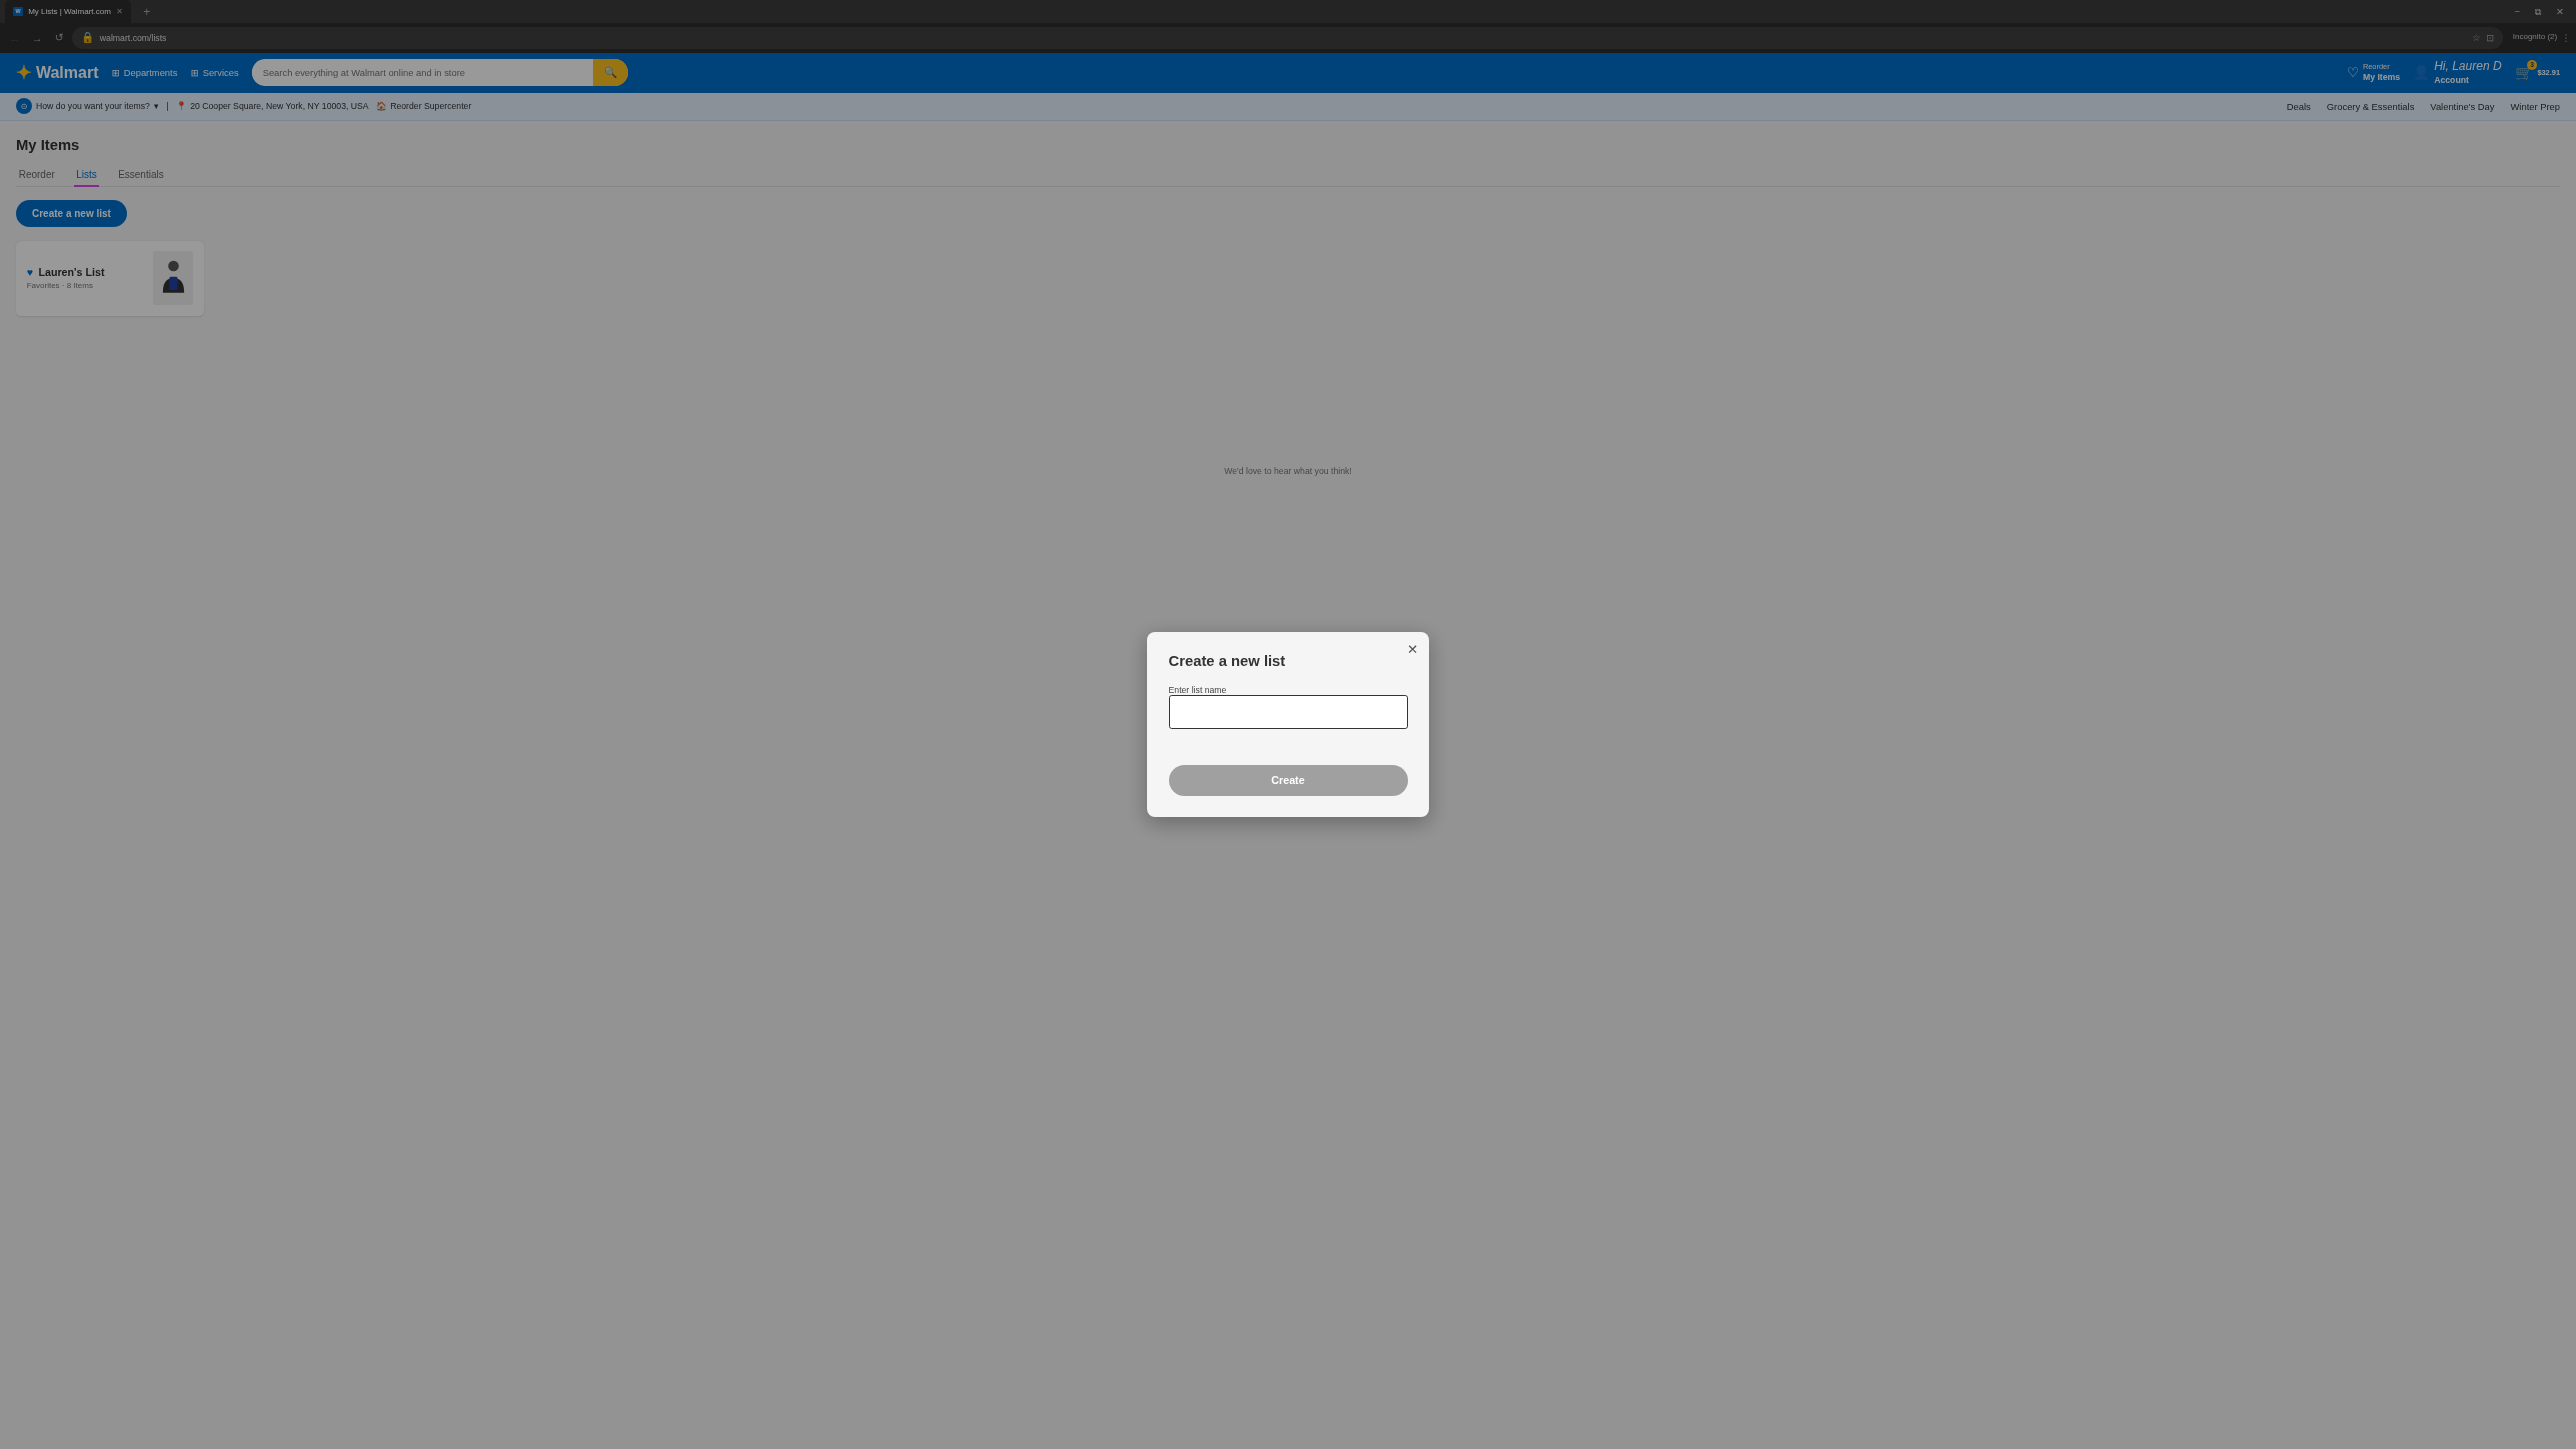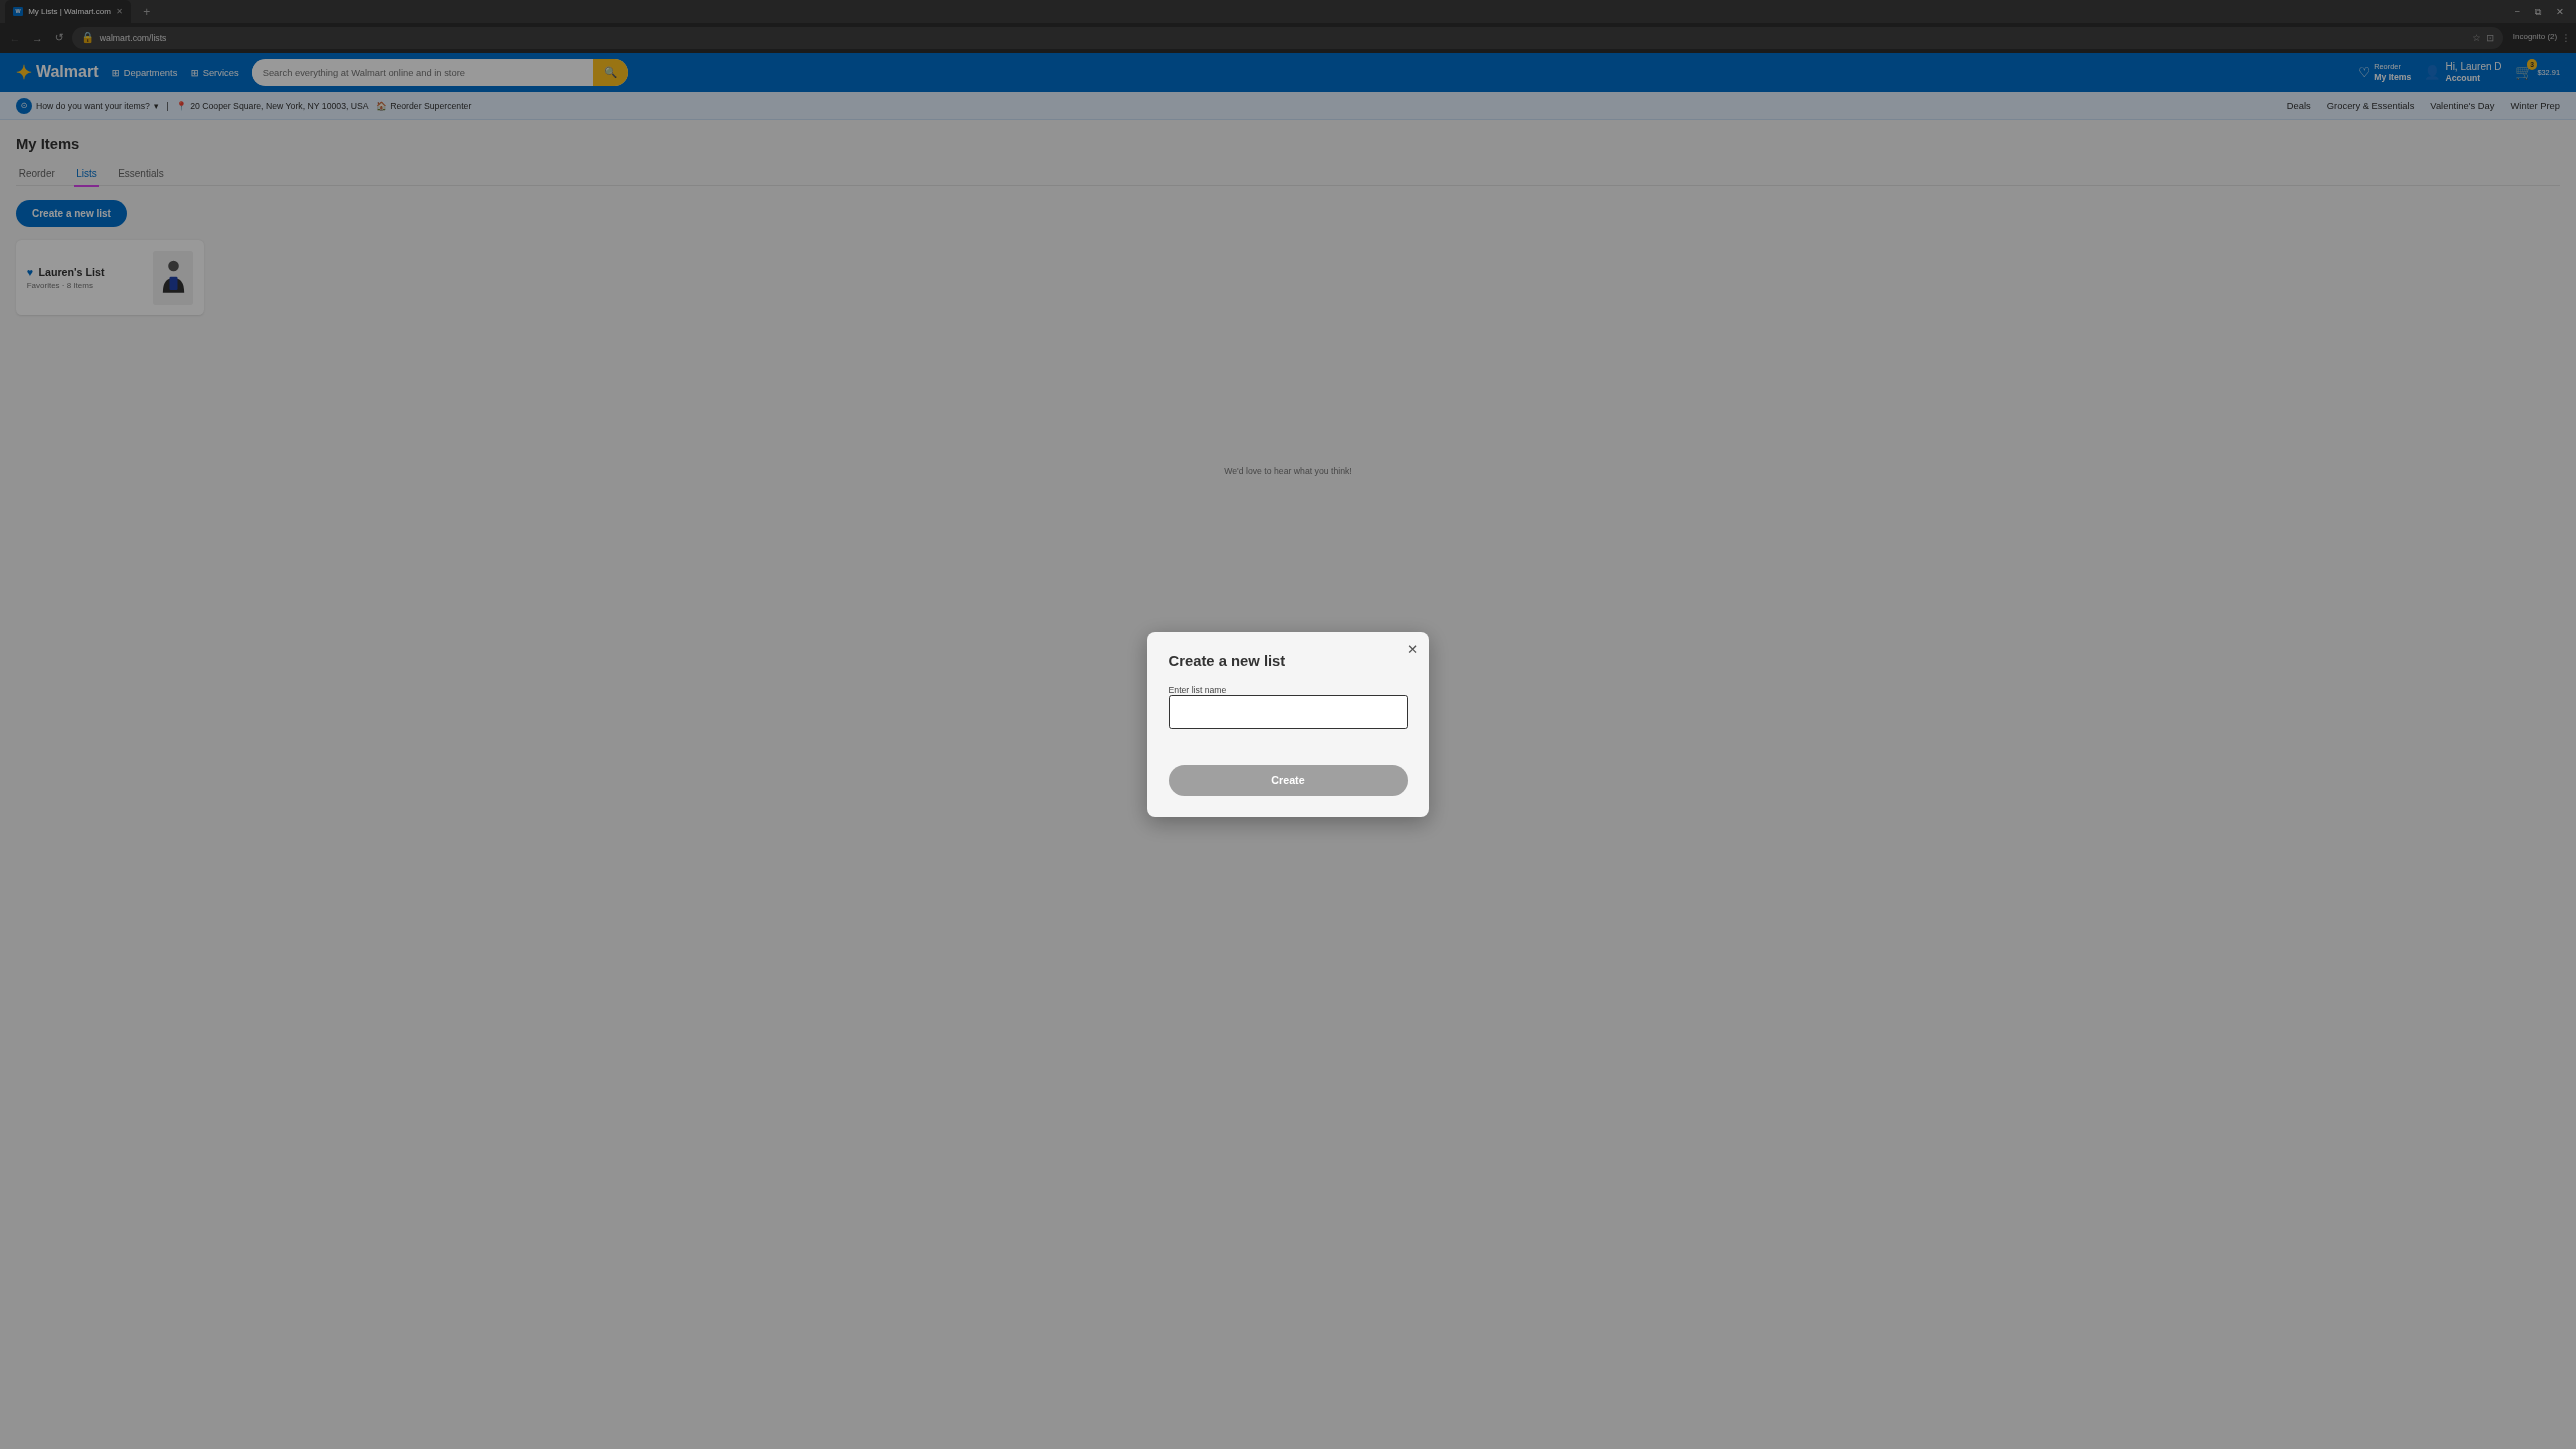--- a/index.html
+++ b/index.html
@@ -499,31 +499,31 @@
     <div class="header-action-item">
       <span class="header-action-icon">♡</span>
       <div class="header-action-text">
         <div style="font-size:7.4px;">Reorder</div>
         <div class="main">My Items</div>
       </div>
     </div>
     <div class="header-action-item">
       <span class="header-action-icon">👤</span>
       <div class="header-action-text">
-        <div style="font-size:10px;">Hi, Lauren D</div>
+        <div style="font-size:12px;font-style:italic;">Hi, Lauren D</div>
         <div class="main">Account</div>
       </div>
     </div>
     <div class="header-action-item">
       <div class="cart-badge">
         <span style="font-size:14.8px;">🛒</span>
         <span class="cart-count">3</span>
       </div>
       <div class="header-action-text">
-        <div style="font-weight:400;">$32.91</div>
+        <div style="font-weight:700;">$32.91</div>
       </div>
     </div>
   </div>
 </header>
 
 <div class="sub-header">
   <div class="sub-header-left">
     <div class="delivery-selector">
       <div class="delivery-icon">⊙</div>
       <span>How do you want your items?</span>

